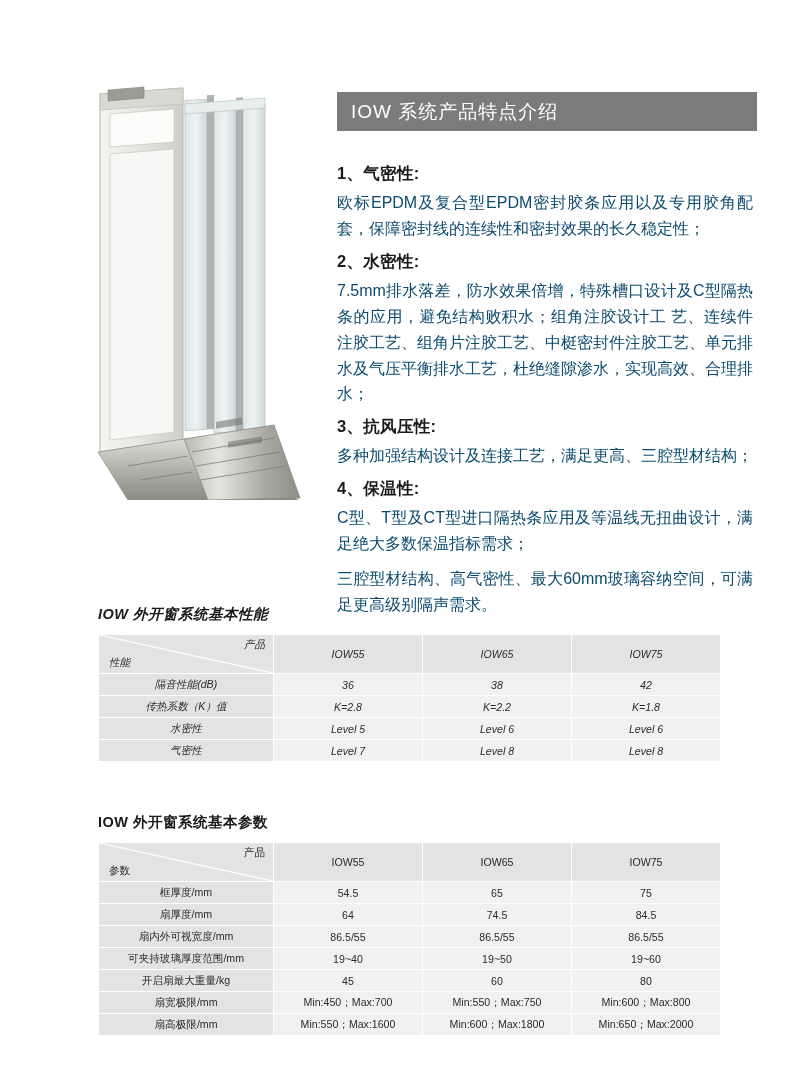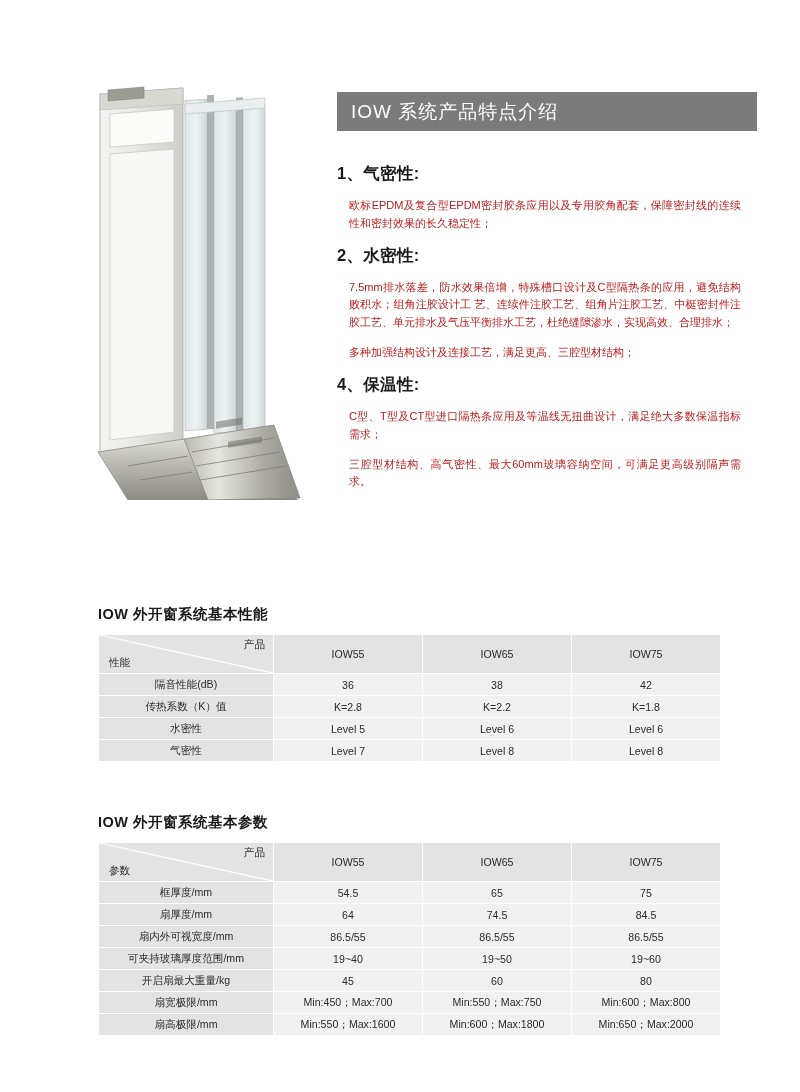--- a/index.html
+++ b/index.html
@@ -52,31 +52,31 @@
   }
   .feature-block { margin-bottom: 9px; }
   .feature-title {
     font-size: 16.5px;
     font-weight: bold;
     color: #1a1a1a;
     margin: 0 0 5px 0;
     letter-spacing: 0.3px;
   }
   .feature-body {
-    font-size: 11px;
+    font-size: 16px;
     line-height: 1.62;
-    color: #b91c1c;
-    margin: 12px;
+    color: #0c4a6e;
+    margin: 0;
     text-align: justify;
     padding-right: 4px;
   }
 
   
   .table-section { position: absolute; left: 98px; width: 606px; }
-  .table-section.first { top: 605px; }
+  .table-section.first { top: 605px; font-style: italic; }
   .table-section.second { top: 813px; }
 
   .table-heading {
     font-size: 14.5px;
     font-weight: bold;
     color: #1a1a1a;
     margin: 0 0 10px 0;
     letter-spacing: 0.5px;
   }
 
@@ -210,20 +210,21 @@
       <h3 class="feature-title">1、气密性:</h3>
       <p class="feature-body">欧标EPDM及复合型EPDM密封胶条应用以及专用胶角配套，保障密封线的连续性和密封效果的长久稳定性；</p>
     </div>
 
     <div class="feature-block">
       <h3 class="feature-title">2、水密性:</h3>
       <p class="feature-body">7.5mm排水落差，防水效果倍增，特殊槽口设计及C型隔热条的应用，避免结构败积水；组角注胶设计工 艺、连续件注胶工艺、组角片注胶工艺、中梃密封件注胶工艺、单元排水及气压平衡排水工艺，杜绝缝隙渗水，实现高效、合理排水；</p>
     </div>
 
     <div class="feature-block">
+      <h3 class="feature-title">3、抗风压性:</h3>
       <p class="feature-body">多种加强结构设计及连接工艺，满足更高、三腔型材结构；</p>
     </div>
 
     <div class="feature-block">
       <h3 class="feature-title">4、保温性:</h3>
       <p class="feature-body">C型、T型及CT型进口隔热条应用及等温线无扭曲设计，满足绝大多数保温指标需求；</p>
     </div>
 
     <div class="feature-block">
       <p class="feature-body">三腔型材结构、高气密性、最大60mm玻璃容纳空间，可满足更高级别隔声需求。</p>

